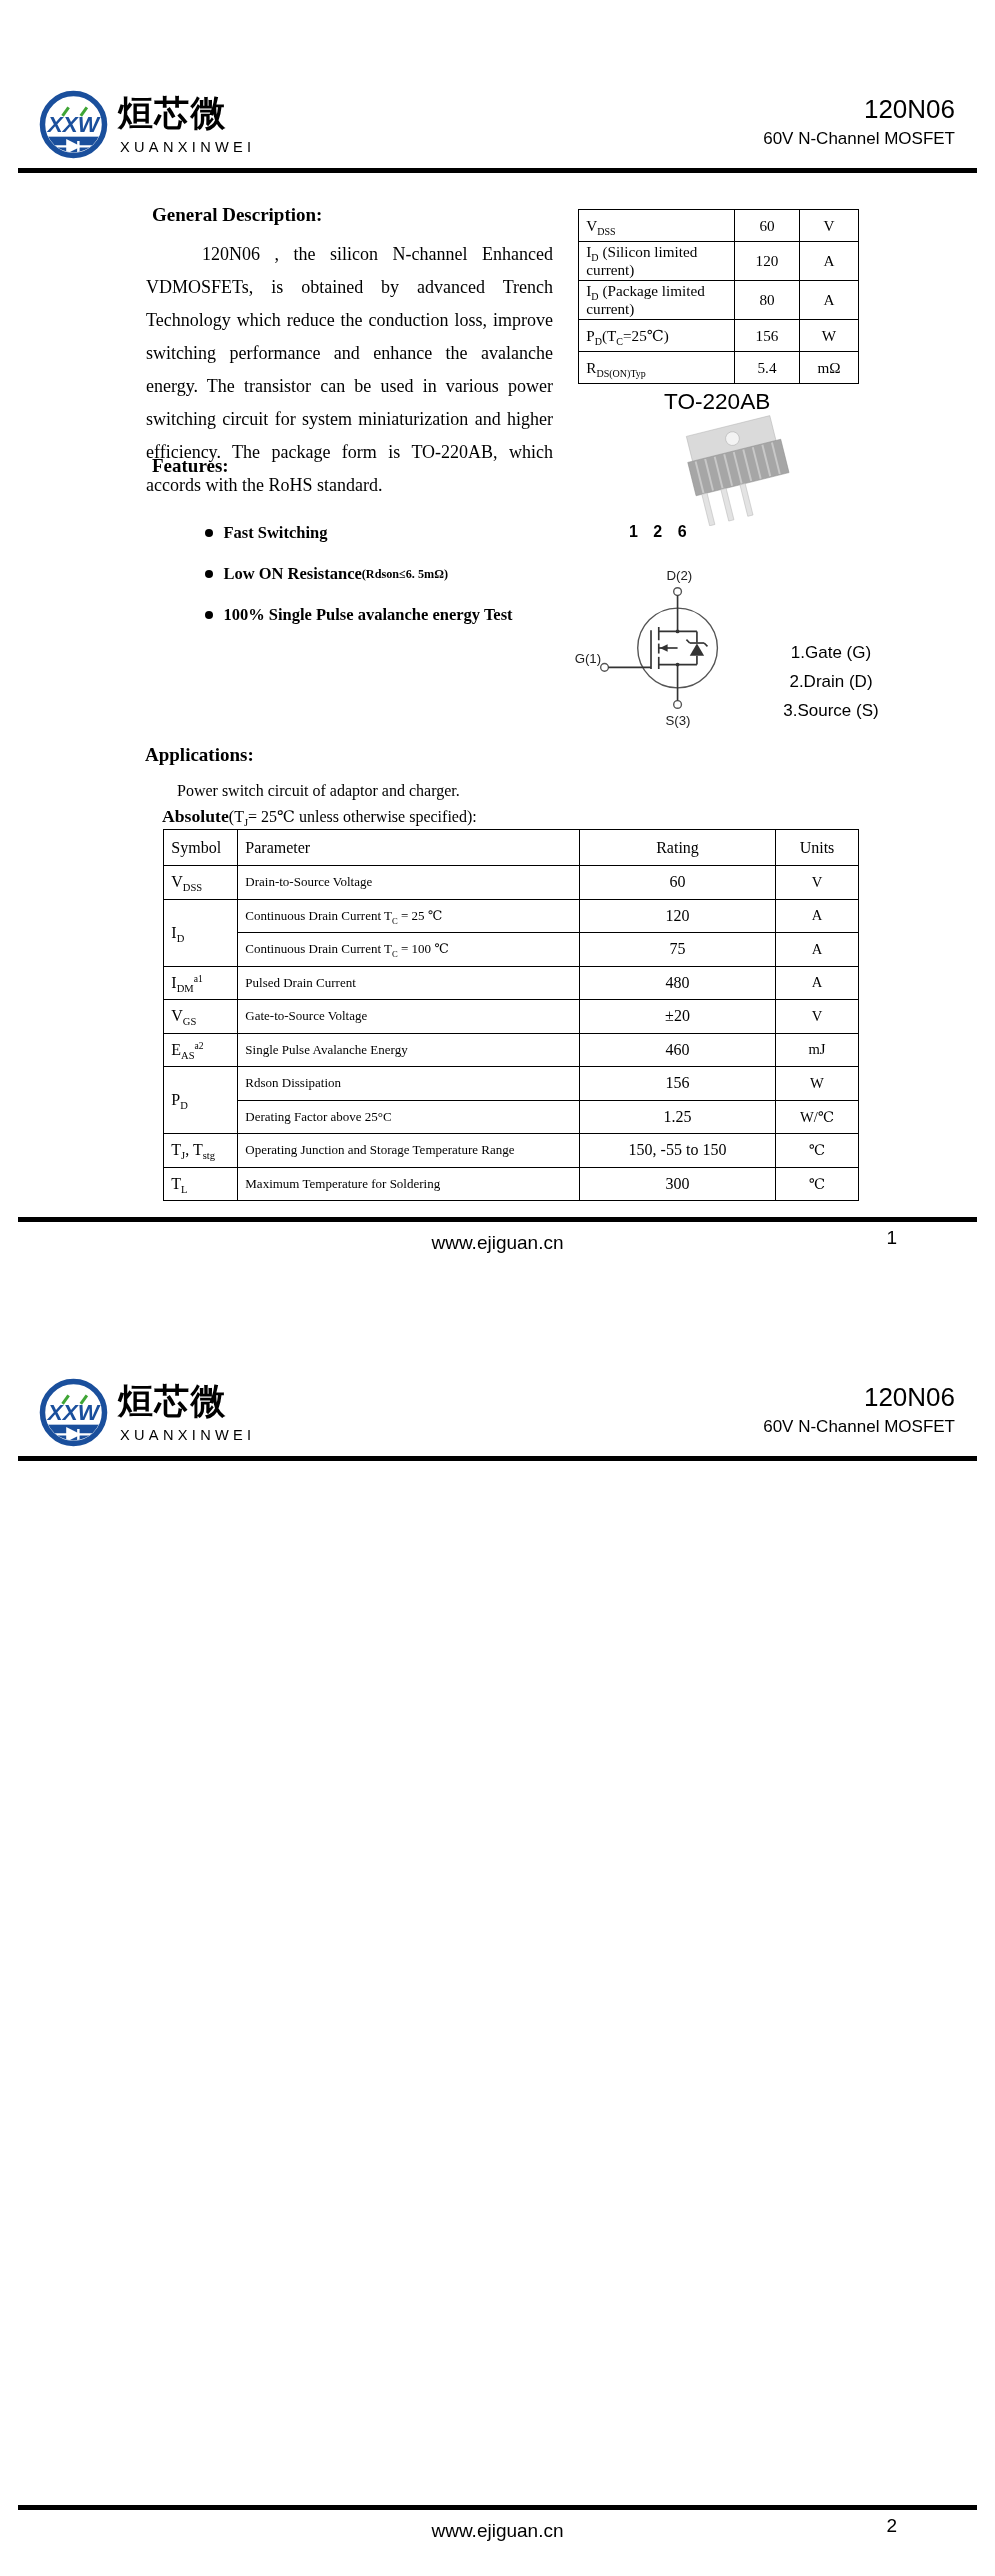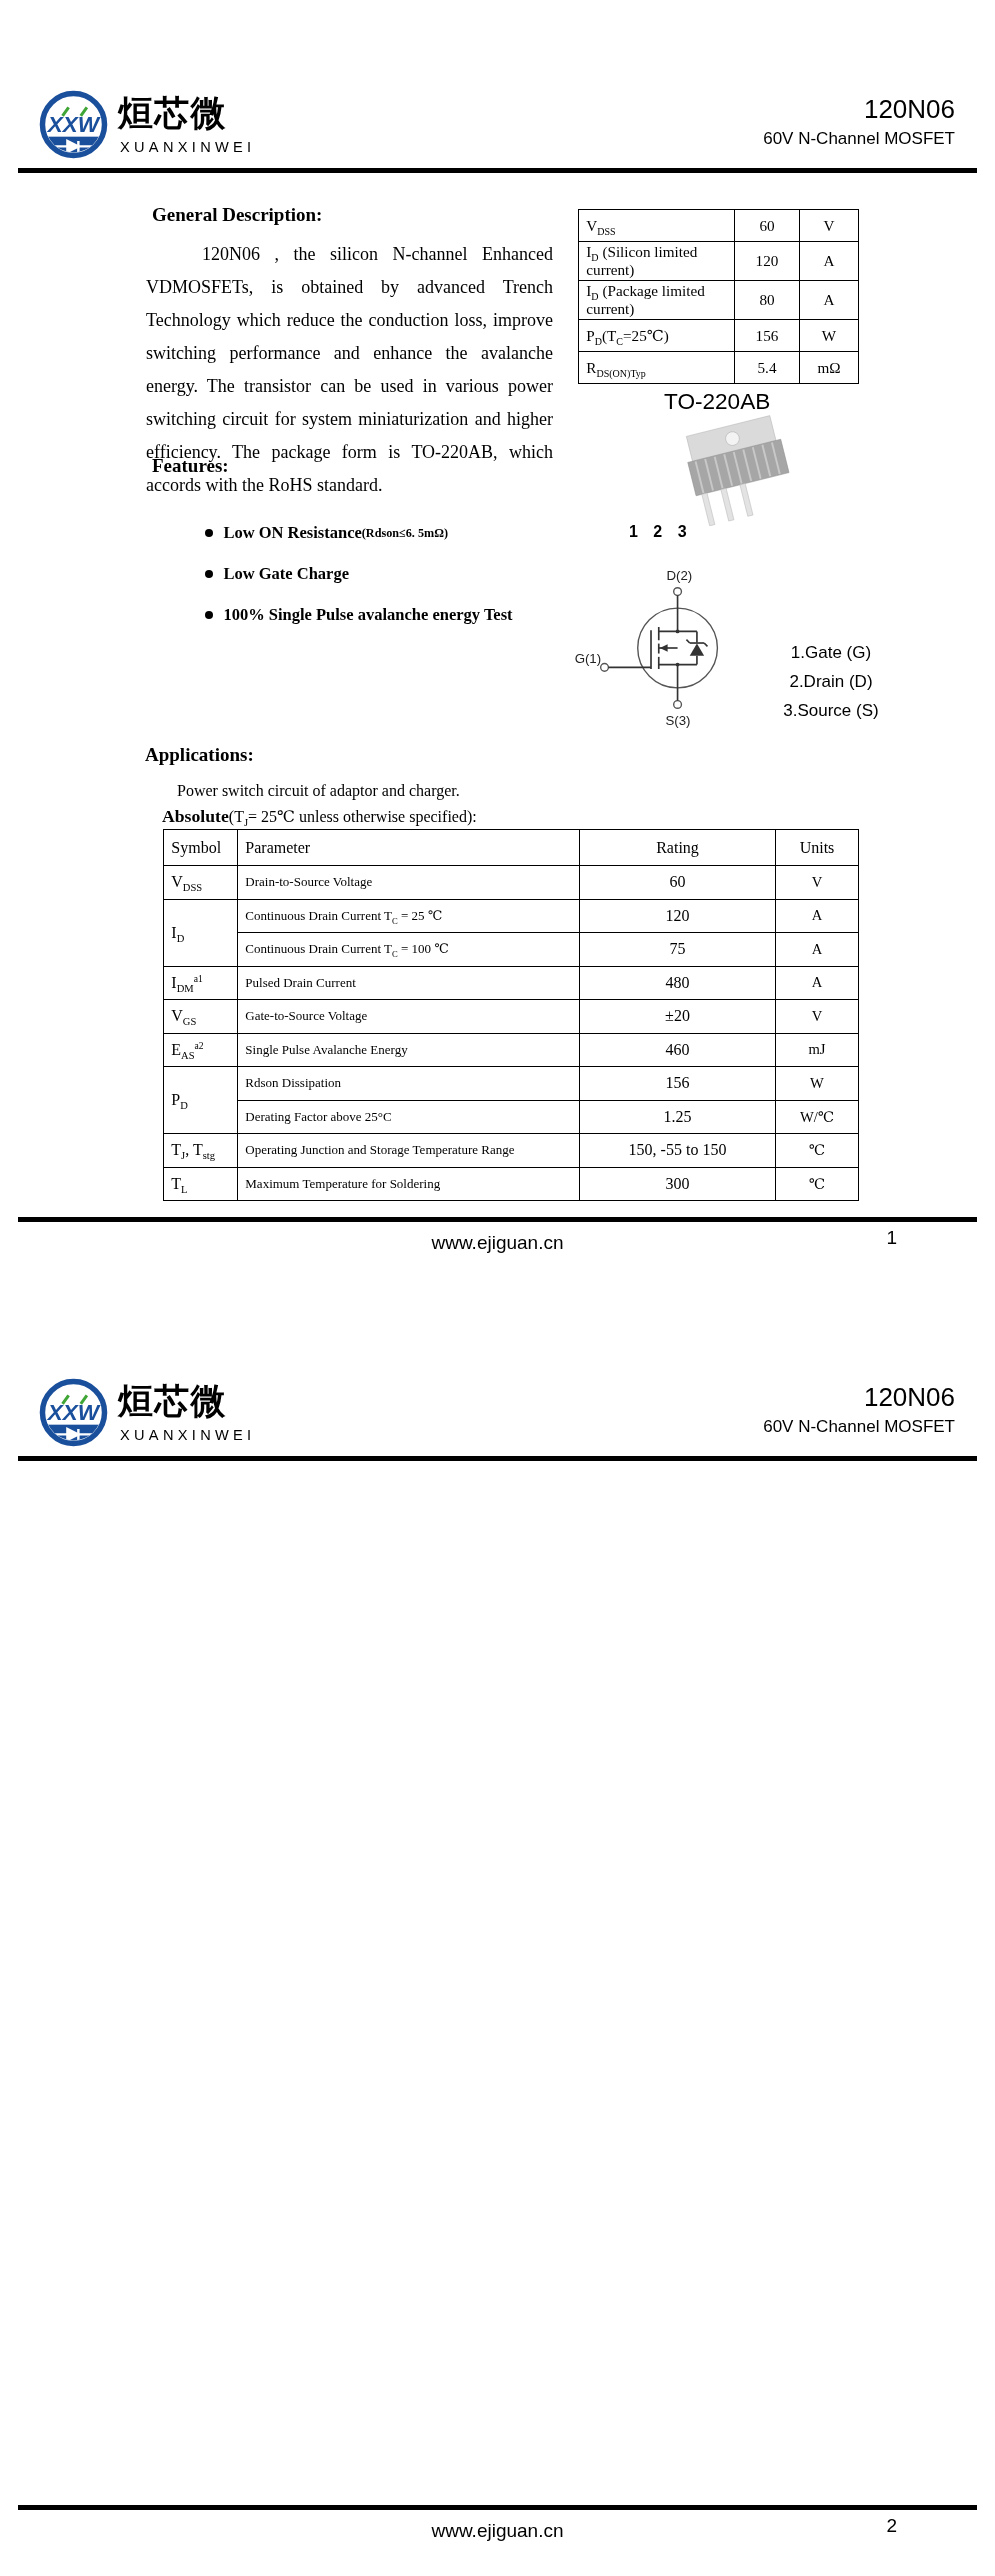--- a/index.html
+++ b/index.html
@@ -140,21 +140,21 @@
           <line x1="266" y1="82" x2="266" y2="148"></line>
         <line x1="286" y1="82" x2="286" y2="148"></line>
           <line x1="306" y1="82" x2="306" y2="148"></line>
         <line x1="326" y1="82" x2="326" y2="148"></line>
       </g>
       <rect x="162" y="150" width="11" height="66" fill="#e3e3e3" stroke="#b5b5b5"></rect>
       <rect x="202" y="150" width="11" height="66" fill="#e3e3e3" stroke="#b5b5b5"></rect>
       <rect x="242" y="150" width="11" height="66" fill="#e3e3e3" stroke="#b5b5b5"></rect>
     </g>
   </svg>
-  <div class="pkg-pins">1 2 3</div>
+  <div class="pkg-pins">1 2 6</div>
 
   <svg class="sym-svg" width="189" height="166" viewBox="0 0 340 300">
     <circle cx="190" cy="150" r="72" fill="none" stroke="#555" stroke-width="2.5"></circle>
     <g stroke="#555" stroke-width="2.5" fill="none">
       <circle cx="190" cy="48" r="7"></circle>
         <circle cx="190" cy="252" r="7"></circle>
         <circle cx="58" cy="185" r="7"></circle>
     </g>
     <g stroke="#333" stroke-width="3" fill="none">
       <line x1="190" y1="55" x2="190" y2="120"></line>
@@ -186,27 +186,27 @@
   <div class="legend">
     <div>1.Gate (G)</div>
     <div>2.Drain (D)</div>
     <div>3.Source (S)</div>
   </div>
 
   <div class="ft-h">Features:</div>
   <div class="featlist">
     <div class="feat-item">
         <span class="dot"></span>
-        <span class="feat-m">Low ON Resistance</span>
-        <span class="feat-n">(Rdson≤6. 5mΩ)</span>
+        <span class="feat-m">Fast Switching</span>
+        <span class="feat-n"></span>
       </div>
     <div class="feat-item">
         <span class="dot"></span>
-        <span class="feat-m">Low Gate Charge</span>
-        <span class="feat-n"></span>
+        <span class="feat-m">Low ON Resistance</span>
+        <span class="feat-n">(Rdson≤6. 5mΩ)</span>
       </div>
     <div class="feat-item">
         <span class="dot"></span>
         <span class="feat-m">100% Single Pulse avalanche energy Test</span>
         <span class="feat-n"></span>
       </div>
   </div>
 
   <div class="ap-h">Applications:</div>
   <div class="ap-b">Power switch circuit of adaptor and charger.</div>

